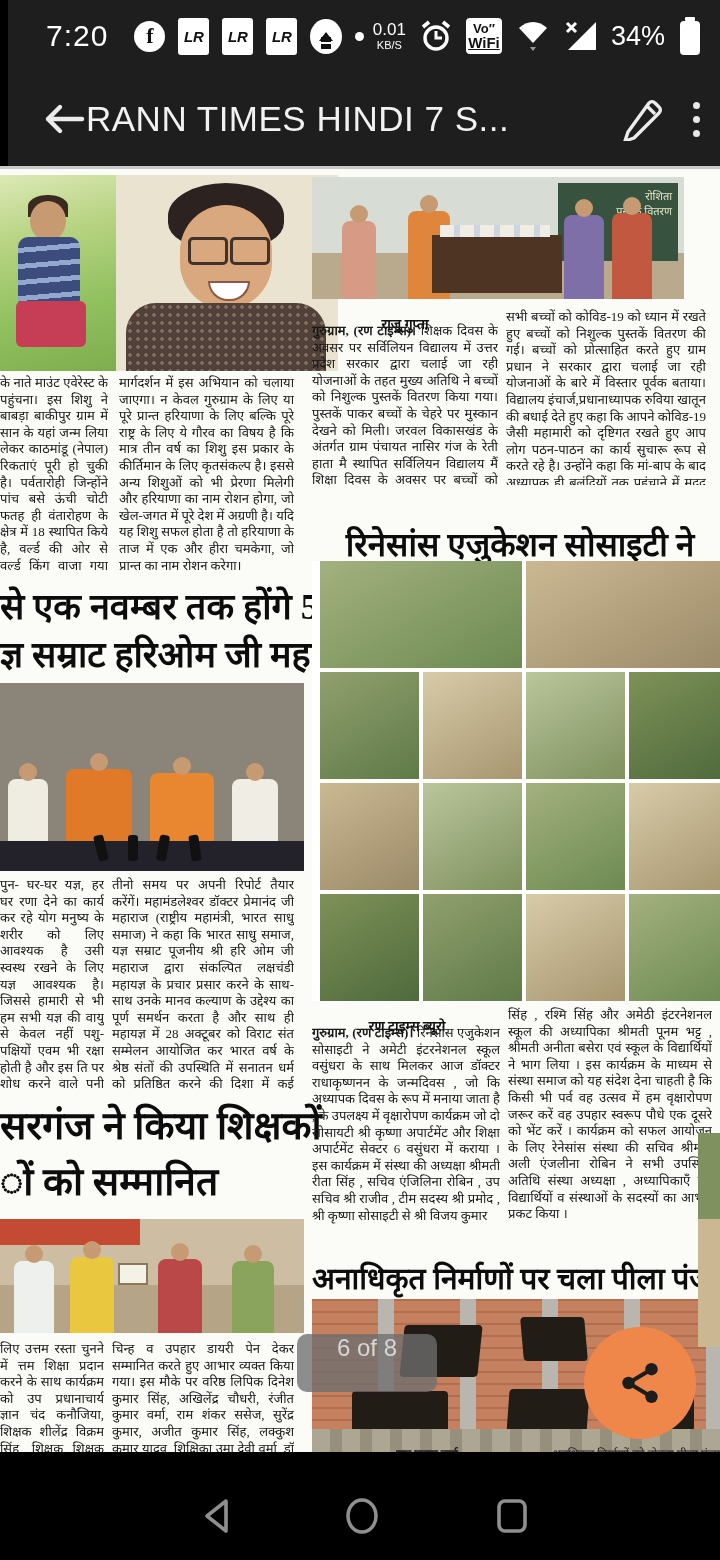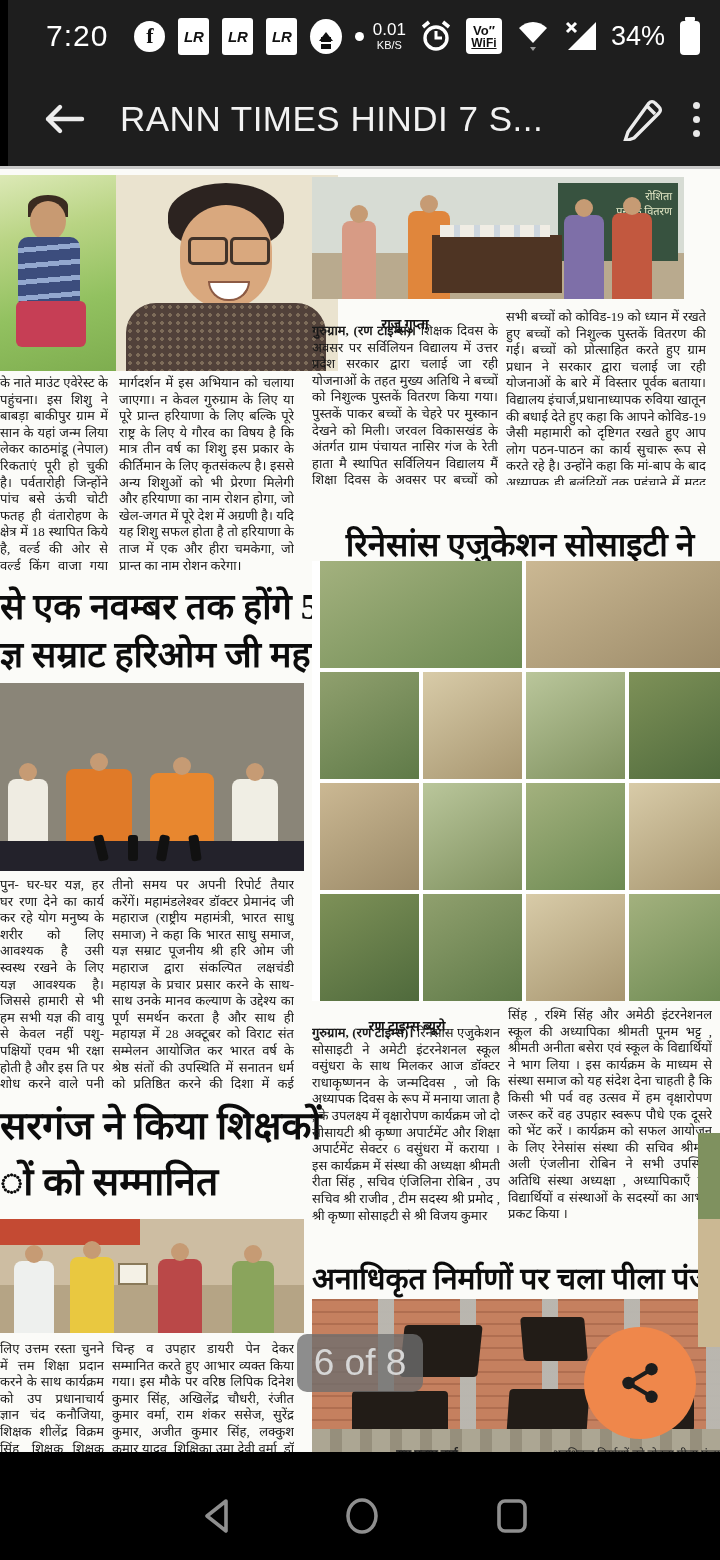--- a/index.html
+++ b/index.html
@@ -17,26 +17,26 @@
   .fb{width:31px;height:31px;border-radius:50%;background:#fff;color:#111;font-weight:bold;
       font-size:22px;display:flex;align-items:center;justify-content:center;font-family:"Liberation Serif",serif;}
   .upld{width:32px;height:35px;border-radius:50%;background:#fff;position:relative;}
   .upld:before{content:"";position:absolute;left:9px;top:6px;border:7px solid transparent;border-bottom:9px solid #111;}
   .upld:after{content:"";position:absolute;left:11px;top:18px;width:10px;height:5px;background:#111;box-shadow:0 7px 0 #111;}
   .dot{width:9px;height:9px;border-radius:50%;background:#fff;}
   .kbps{display:flex;flex-direction:column;align-items:center;line-height:1;}
   .kbps .v{font-size:17px;} .kbps .u{font-size:11px;margin-top:2px;}
   .vowifi{width:36px;height:36px;background:#fff;border-radius:4px;color:#111;display:flex;flex-direction:column;
           align-items:center;justify-content:center;font-weight:bold;line-height:1;}
-  .vowifi .t{font-size:13px;} .vowifi .b{font-size:12px;text-decoration:underline;}
+  .vowifi .t{font-size:13px;} .vowifi .b{font-size:15px;text-decoration:underline;}
   .sb-batt{font-size:27px;}
   
   .appbar{position:absolute;left:0;top:72px;width:720px;height:94px;display:flex;align-items:center;
           color:#f2f2f2;font-family:"Liberation Sans",sans-serif;}
-  .ab-title{font-size:35px;margin-left:34px;letter-spacing:.5px;white-space:nowrap;overflow:hidden;
+  .ab-title{font-size:35px;letter-spacing:.5px;white-space:nowrap;overflow:hidden;
             max-width:440px;}
   .ab-back{margin-left:34px;display:flex;}
   .ab-edit{margin-left:auto;display:flex;}
   .ab-menu{margin:0 28px 0 30px;display:flex;flex-direction:column;gap:7px;}
   .ab-menu i{width:7px;height:7px;border-radius:50%;background:#e8e8e8;}
   
   .page{position:absolute;left:0;top:166px;width:720px;height:1286px;background:#fbfbf8;
         border-top:3px solid #c9c9c9;box-sizing:border-box;overflow:hidden;color:#161616;}
   .col{position:absolute;font-size:13px;line-height:16.6px;text-align:justify;color:#191919;overflow:hidden;}
   .headline{position:absolute;font-weight:700;color:#0c0c0c;white-space:nowrap;}
@@ -84,23 +84,23 @@
   .cg6{background:linear-gradient(150deg,#7e9158,#4f6a3c);}
   .ph-demo{background:
      repeating-linear-gradient(90deg,rgba(185,185,179,0) 0 66px,rgba(185,185,179,.95) 66px 82px),
      repeating-linear-gradient(0deg,#c5805f 0 10px,#b06e50 10px 12px);}
   .ph-demo .hole{position:absolute;background:#221c17;border-radius:4px;}
   .ph-demo .rub{position:absolute;left:0;bottom:0;width:100%;height:26px;
      background:repeating-linear-gradient(90deg,#aca693 0 18px,#968f7c 18px 30px);}
   .ph-sliver{background:linear-gradient(#7f915f 0 40%,#cbb893 40% 100%);}
   
   .blackbar{position:absolute;left:0;top:1452px;width:720px;height:108px;background:#000;}
-  .pill{position:absolute;left:297px;top:1334px;width:126px;height:58px;border-radius:10px;
+  .pill{position:absolute;left:297px;top:1334px;width:140px;height:58px;border-radius:10px;
         background:rgba(110,110,110,.78);color:#d6d6d6;font-family:"Liberation Sans",sans-serif;
-        font-size:37px;display:flex;align-items:center;justify-content:center;}
+        font-size:24px;display:flex;justify-content:center;}
   .fab{position:absolute;left:584px;top:1327px;width:112px;height:112px;border-radius:50%;
        background:#ef874b;display:flex;align-items:center;justify-content:center;}
   .nav{position:absolute;left:0;top:1484px;width:720px;height:70px;display:flex;align-items:center;}
   .nav svg{position:absolute;top:12px;}
 </style>
 </head>
 <body>
 
 <div class="screen">
 

